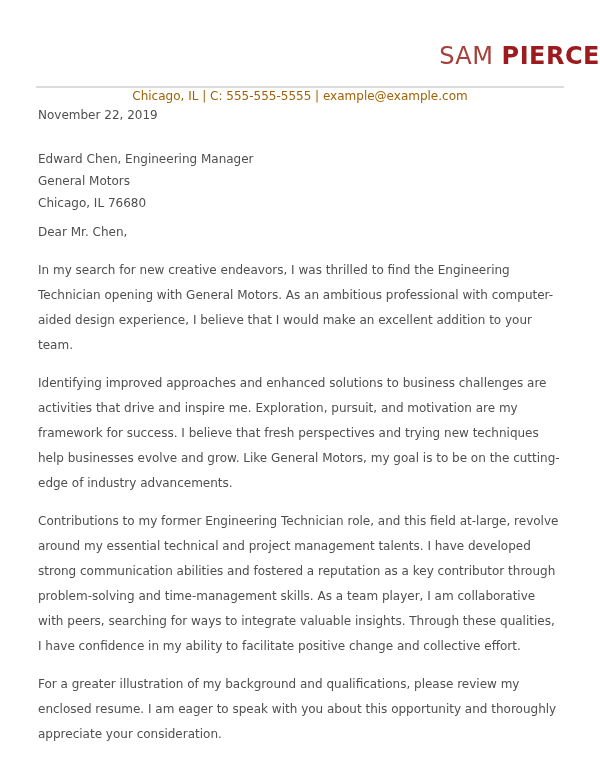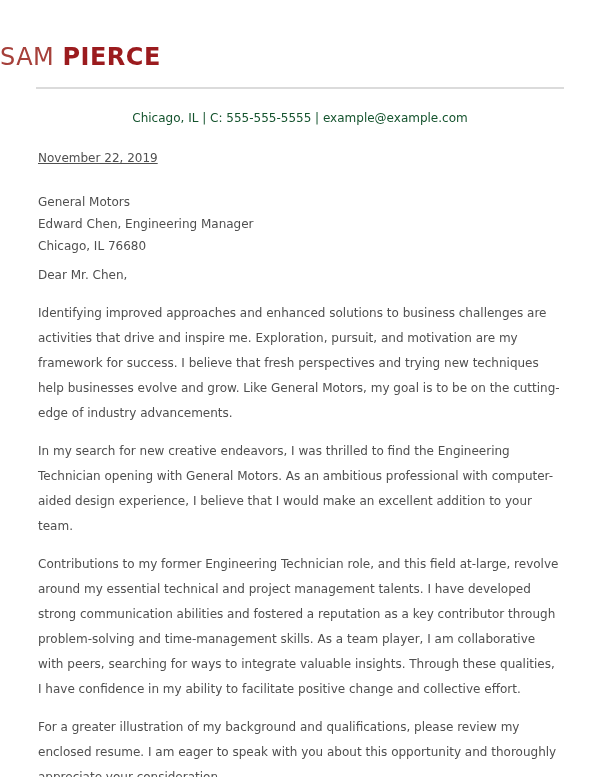--- a/index.html
+++ b/index.html
@@ -5,45 +5,45 @@
   * { box-sizing: border-box; }
   html, body { margin: 0; padding: 0; background: #ffffff; }
   .page {
     width: 600px;
     height: 777px;
     background: #ffffff;
     font-family: "DejaVu Sans", "Liberation Sans", sans-serif;
     color: #4F4F4F;
     overflow: hidden;
   }
-  .header { padding-top: 42px; text-align: left; }
+  .header { padding-top: 29px; text-align: right; margin-top: 12px; }
   .name {
     margin: 0;
     font-size: 24px;
     line-height: 30px;
     letter-spacing: 0.5px;
     font-weight: 400;
   }
   .name .first { color: #A6403A; font-weight: 400; }
   .name .last  { color: #9B1B1E; font-weight: 700; }
   .divider {
     height: 2px;
     background: #DBDBDB;
     border: none;
     margin: 15px 36px 0 36px;
   }
   .contact {
-    margin-top: 22px;
+    margin-top: 1px;
     text-align: center;
     font-size: 12px;
     line-height: 15px;
-    color: #14532d;
+    color: #a16207;
   }
   .body-content { padding: 0 38px; font-size: 12px; }
-  .date { margin-top: 21px; line-height: 22px; text-decoration: underline; }
+  .date { line-height: 22px; }
   .recipient { margin-top: 22px; }
   .recipient div { line-height: 22px; }
   .salutation { margin-top: 6px; line-height: 25px; }
   .para { margin: 13px 0 0 0; line-height: 25px; text-align: left; }
 </style>
 </head>
 <body>
 
 <div class="page">
 
@@ -56,27 +56,27 @@
 
   <hr class="divider">
 
   <div class="contact">Chicago, IL | C: 555-555-5555 | example@example.com</div>
 
   <div class="body-content">
 
     <div class="date">November 22, 2019</div>
 
     <div class="recipient">
+      <div>Edward Chen, Engineering Manager</div>
       <div>General Motors</div>
-      <div>Edward Chen, Engineering Manager</div>
       <div>Chicago, IL 76680</div>
     </div>
 
     <div class="salutation">Dear Mr. Chen,</div>
 
+    <p class="para">In my search for new creative endeavors, I was thrilled to find the Engineering Technician opening with General Motors. As an ambitious professional with computer-aided design experience, I believe that I would make an excellent addition to your team.</p>
     <p class="para">Identifying improved approaches and enhanced solutions to business challenges are activities that drive and inspire me. Exploration, pursuit, and motivation are my framework for success. I believe that fresh perspectives and trying new techniques help businesses evolve and grow. Like General Motors, my goal is to be on the cutting-edge of industry advancements.</p>
-    <p class="para">In my search for new creative endeavors, I was thrilled to find the Engineering Technician opening with General Motors. As an ambitious professional with computer-aided design experience, I believe that I would make an excellent addition to your team.</p>
     <p class="para">Contributions to my former Engineering Technician role, and this field at-large, revolve around my essential technical and project management talents. I have developed strong communication abilities and fostered a reputation as a key contributor through problem-solving and time-management skills. As a team player, I am collaborative with peers, searching for ways to integrate valuable insights. Through these qualities, I have confidence in my ability to facilitate positive change and collective effort.</p>
     <p class="para">For a greater illustration of my background and qualifications, please review my enclosed resume. I am eager to speak with you about this opportunity and thoroughly appreciate your consideration.</p>
 
   </div>
 
 </div>
 
 </body></html>

